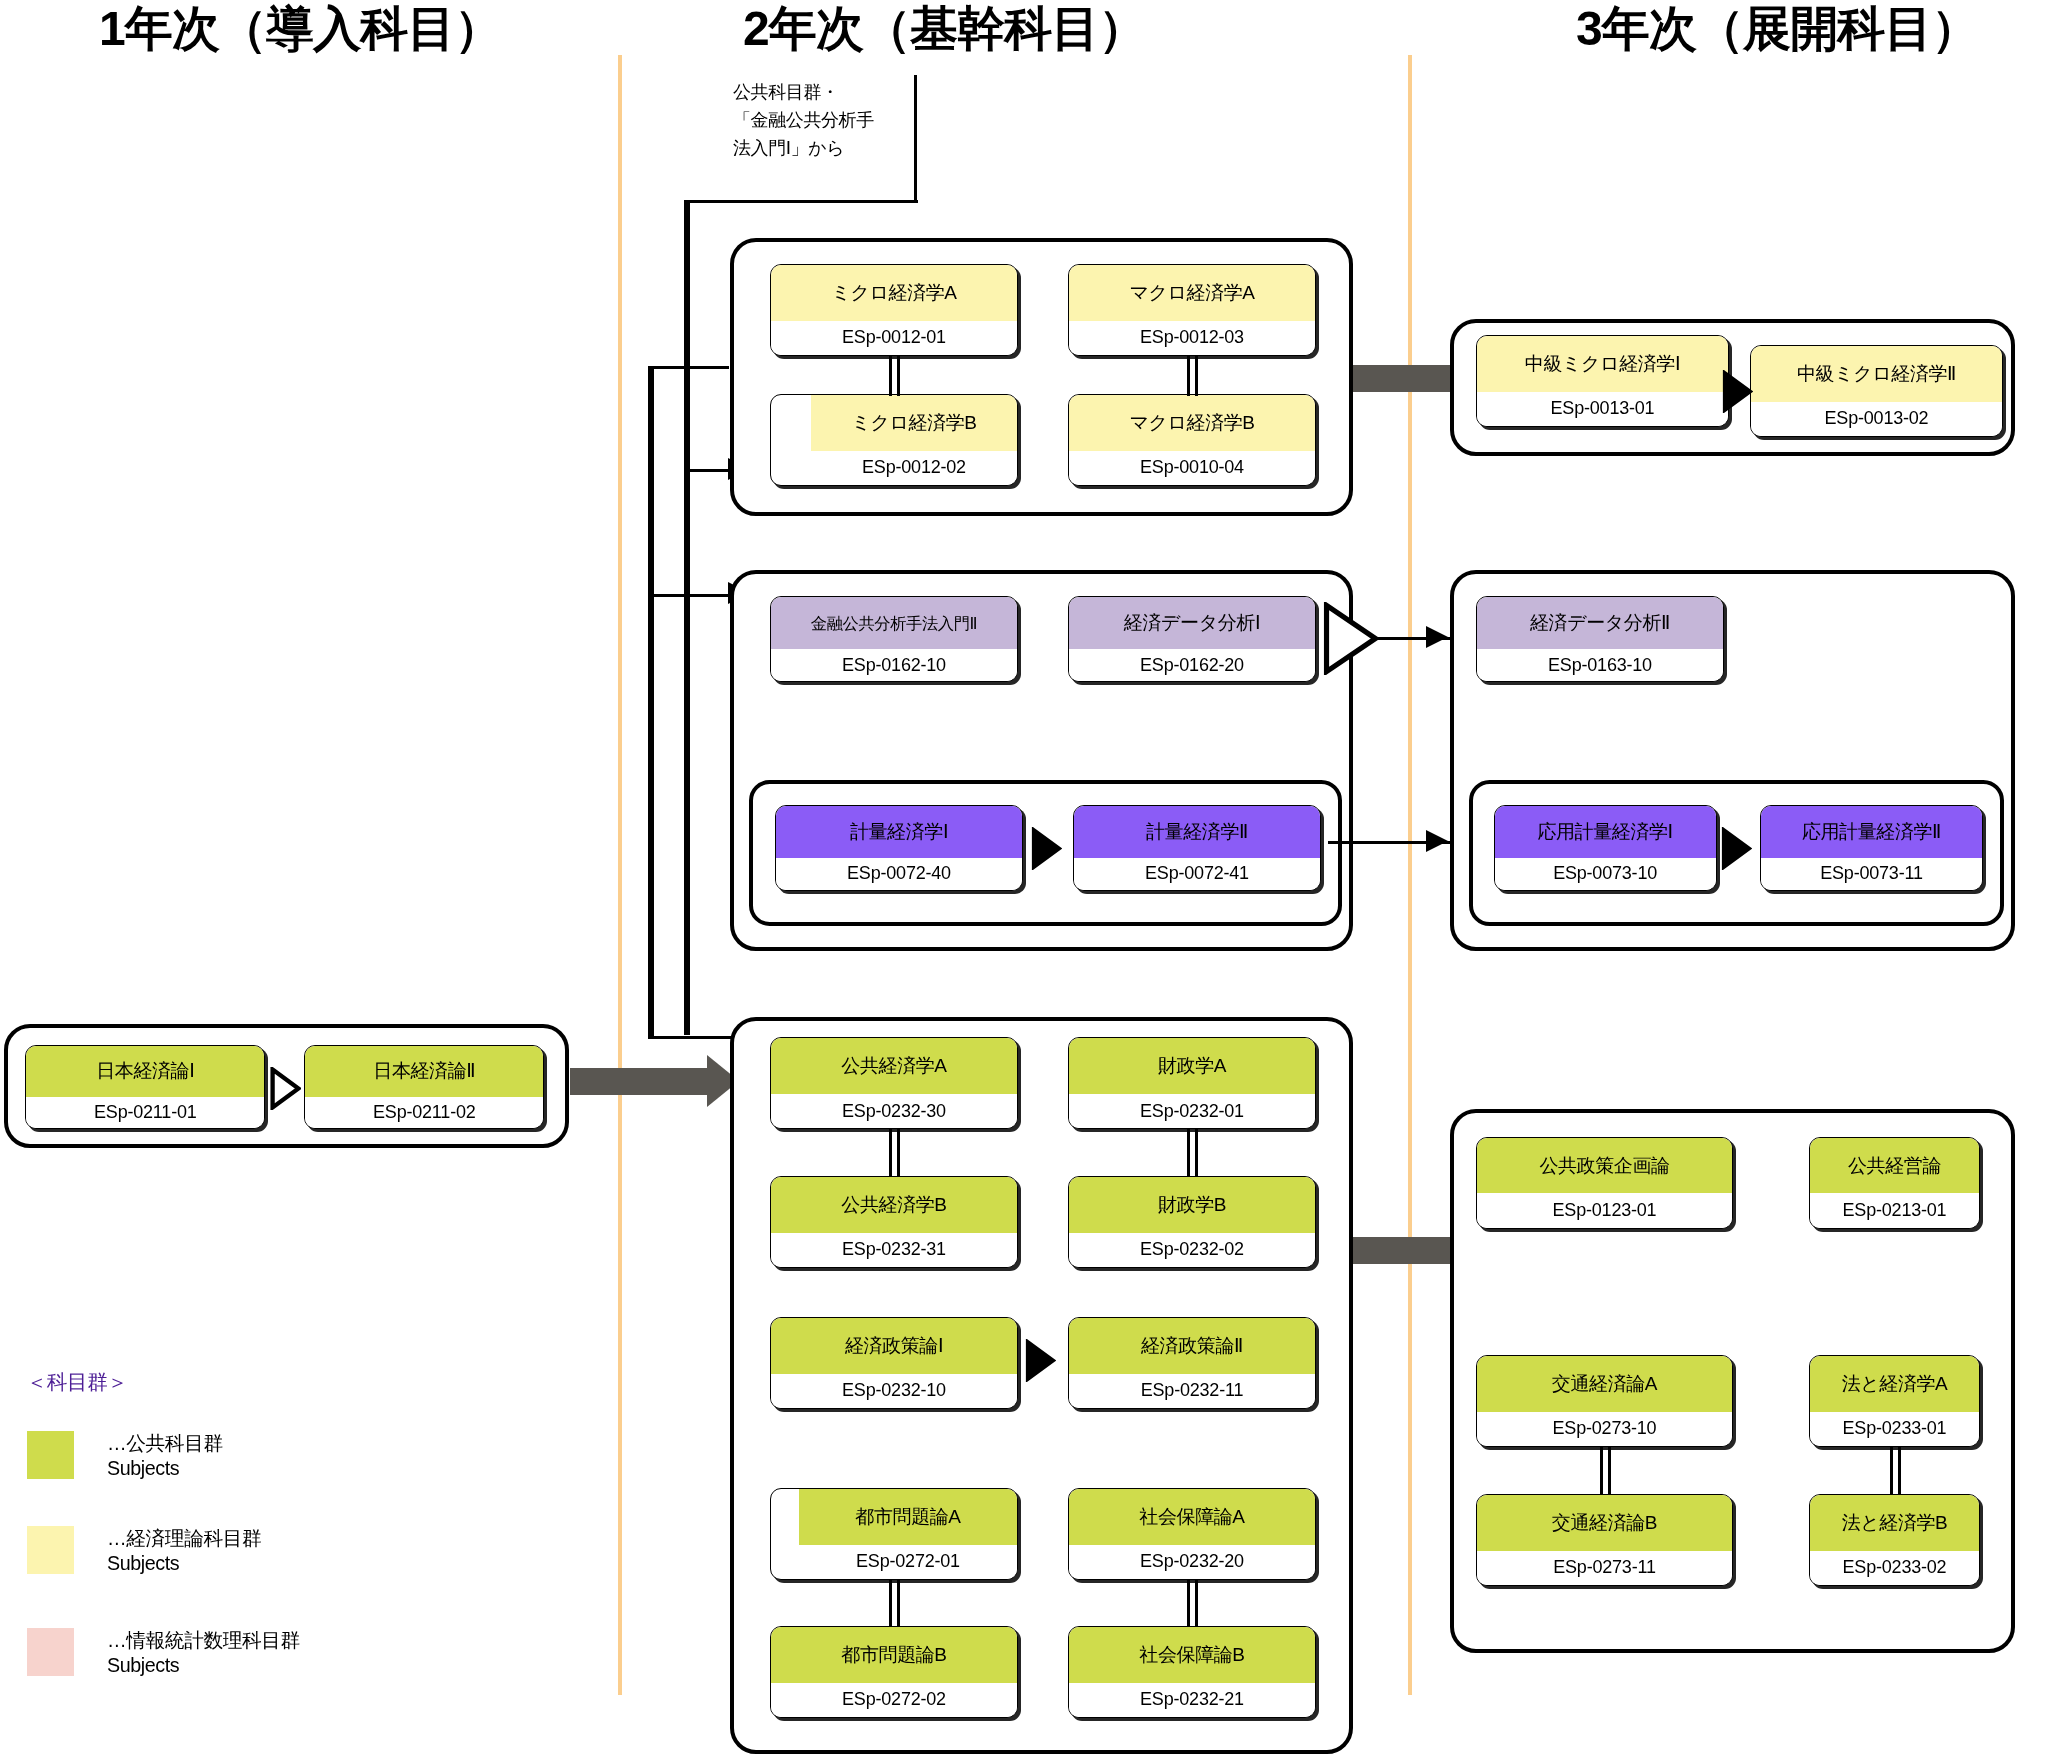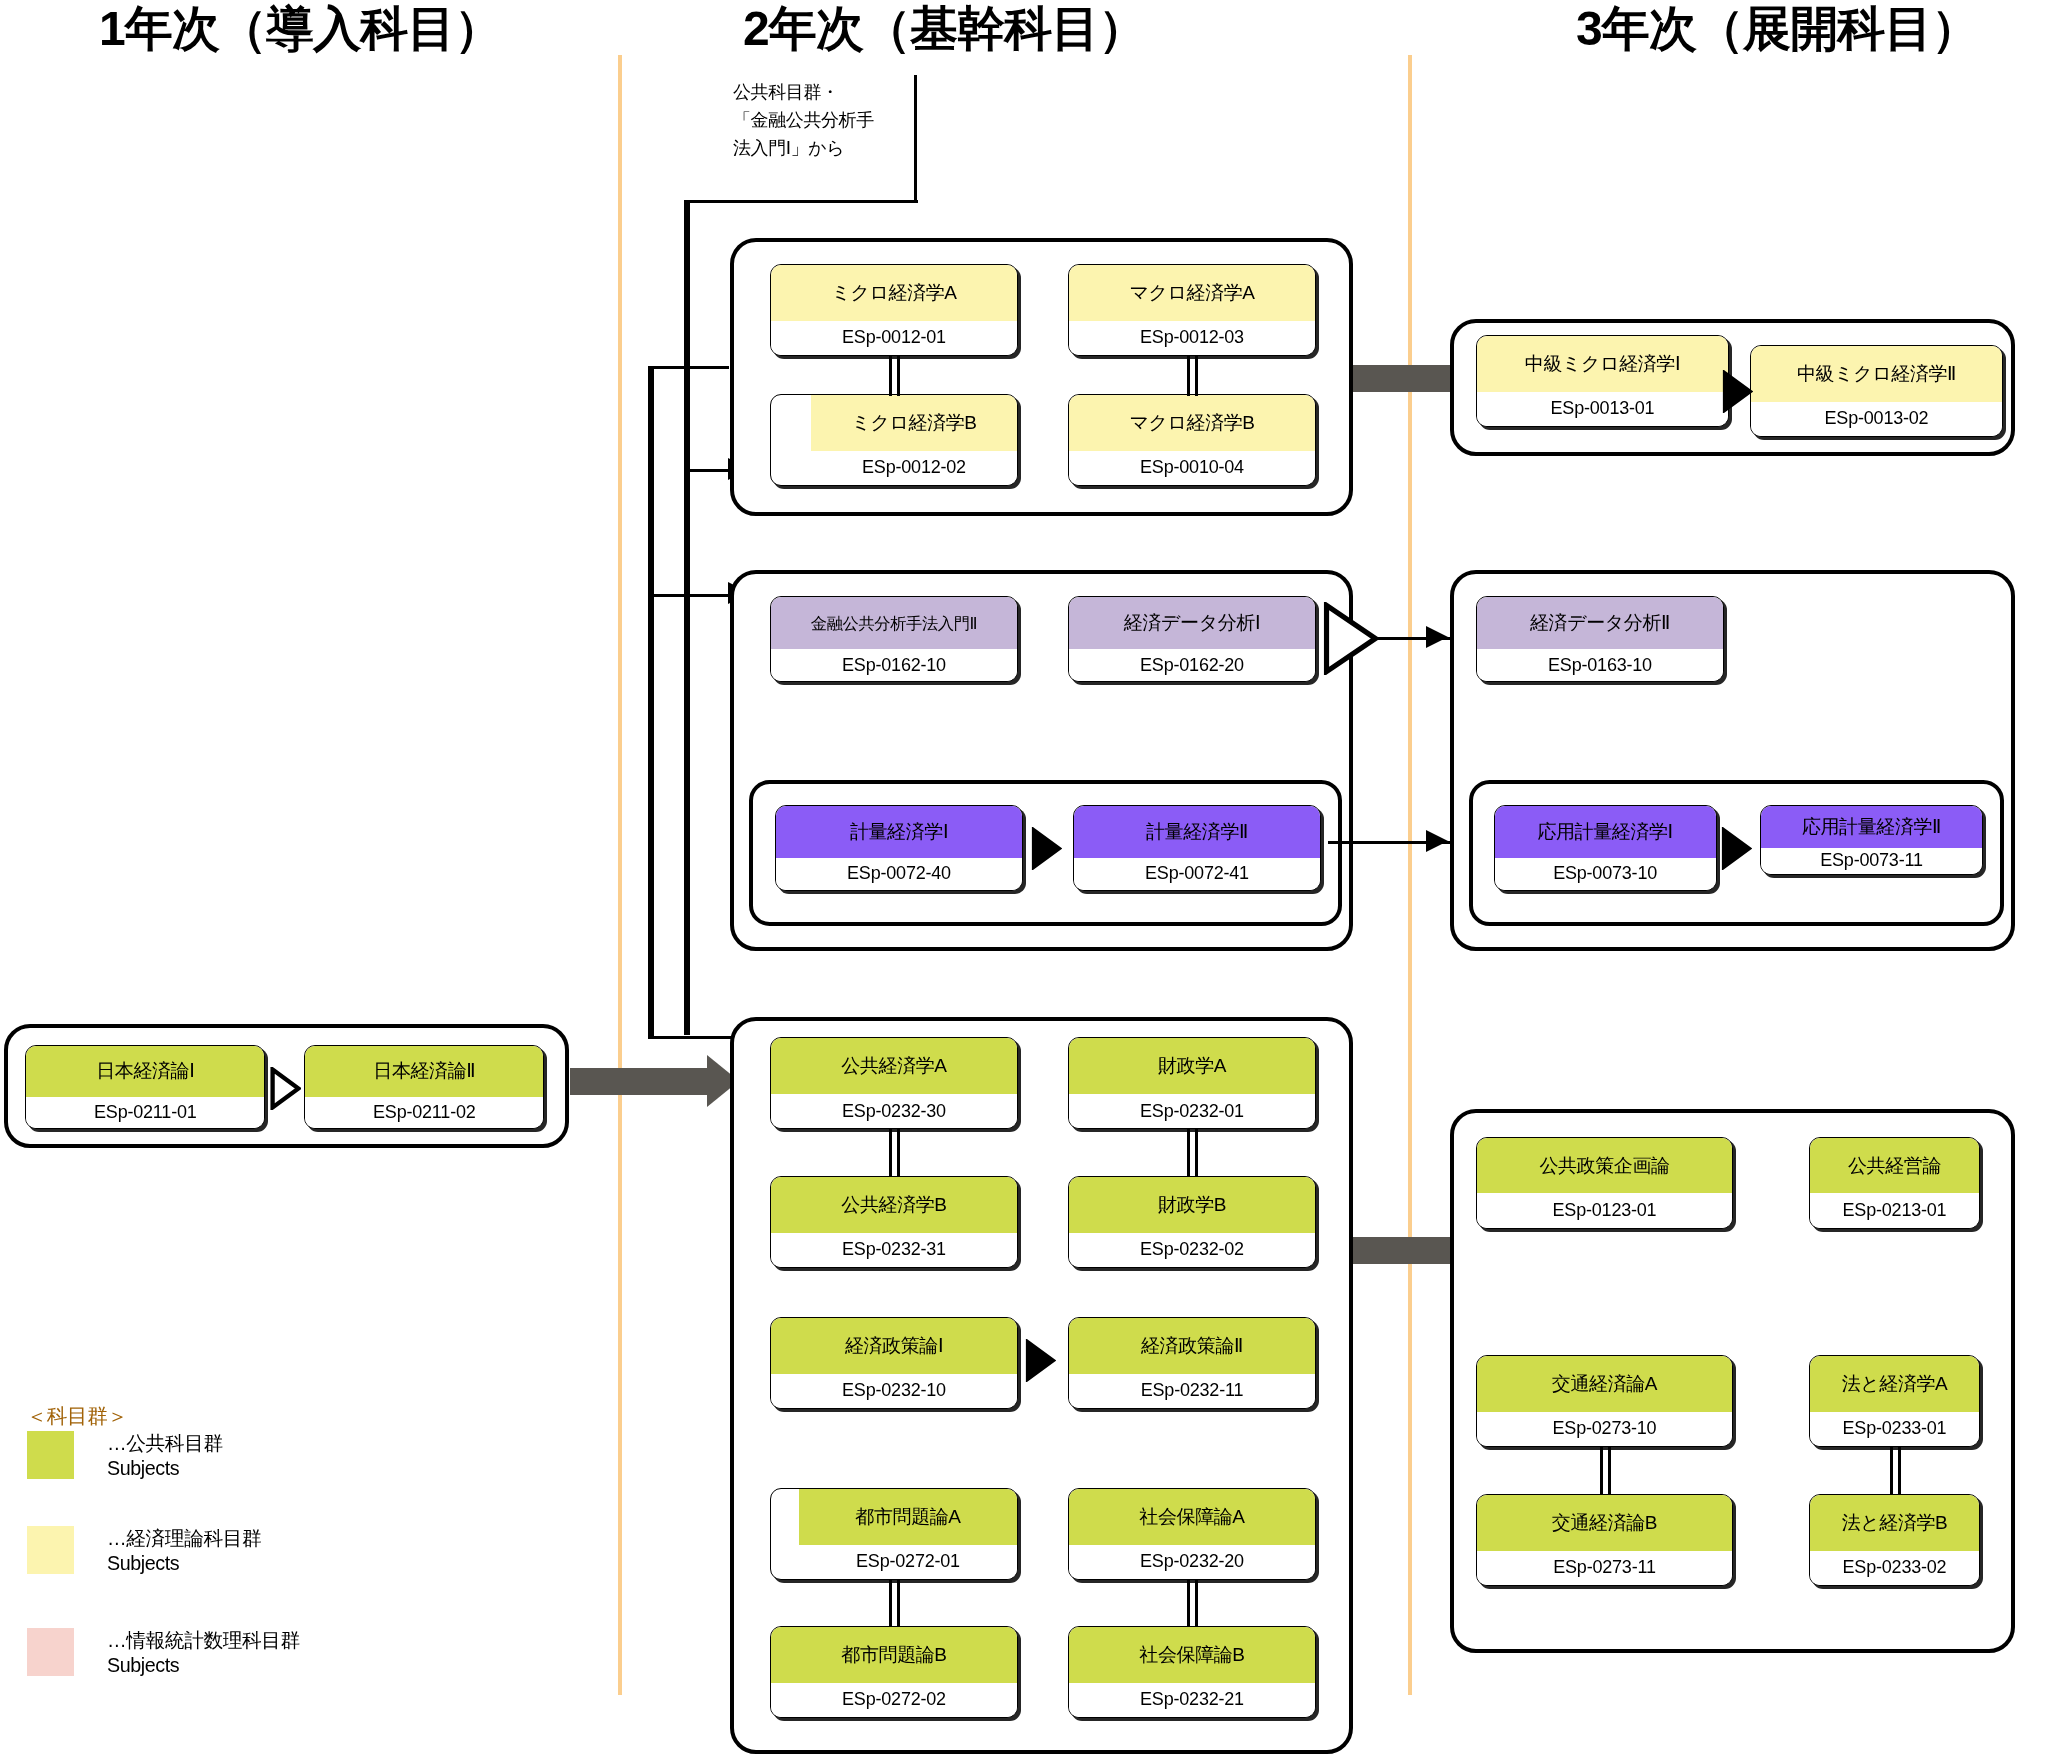--- a/index.html
+++ b/index.html
@@ -43,21 +43,21 @@
   .garrow .shaft{position:absolute;background:#595651;}
   .garrow .head{position:absolute;width:0;height:0;border-top:26.6px solid transparent;border-bottom:26.6px solid transparent;border-left:32px solid #595651;}
 
   
   .ahead{position:absolute;width:0;height:0;border-top:11px solid transparent;border-bottom:11px solid transparent;border-left:22px solid #000;}
 
   
   .note{position:absolute;font-size:18px;line-height:1.55;color:#000;letter-spacing:-0.4px;white-space:pre-line;}
 
   
-  .legend-title{position:absolute;font-size:20.6px;color:#a16207;letter-spacing:-0.4px;margin-top:34px;}
+  .legend-title{position:absolute;font-size:20.6px;color:#4c1d95;letter-spacing:-0.4px;}
   .sw{position:absolute;width:47px;height:48px;}
   .sw.green{background:#CFDC4C;}
   .sw.yellow{background:#FCF4AF;}
   .sw.pink{background:#F7D3CD;}
   .lg-text{position:absolute;font-size:19.7px;line-height:1.28;color:#000;letter-spacing:-0.4px;white-space:pre-line;}
 </style>
 </head>
 <body>
 
 <div id="stage">
@@ -186,21 +186,21 @@
   <div class="group" style="left:1450px;top:570px;width:565px;height:381px;">
     <div class="card c-purple" style="left:22px;top:22px;width:248px;height:86px;">
       <div class="t">経済データ分析Ⅱ</div>
       <div class="c">ESp-0163-10</div>
     </div>
     <div class="group inner" style="left:15px;top:206px;width:535px;height:146px;">
       <div class="card c-pink" style="left:20.6px;top:20.6px;width:223px;height:86px;">
         <div class="t">応用計量経済学Ⅰ</div>
         <div class="c">ESp-0073-10</div>
       </div>
-      <div class="card c-pink" style="left:287px;top:20.6px;width:223px;height:70px;">
+      <div class="card c-pink" style="left:287px;top:20.6px;width:223px;height:86px;">
         <div class="t">応用計量経済学Ⅱ</div>
         <div class="c">ESp-0073-11</div>
       </div>
       <svg style="position:absolute;left:248px;top:43px;" width="31" height="43" viewBox="0 0 72 100">
         <polygon points="6,6 66,50 6,94" fill="#000" stroke="#000" stroke-width="8"></polygon>
       </svg>
     </div>
   </div>
 
   <div class="group" style="left:730px;top:1017px;width:623px;height:737px;">

